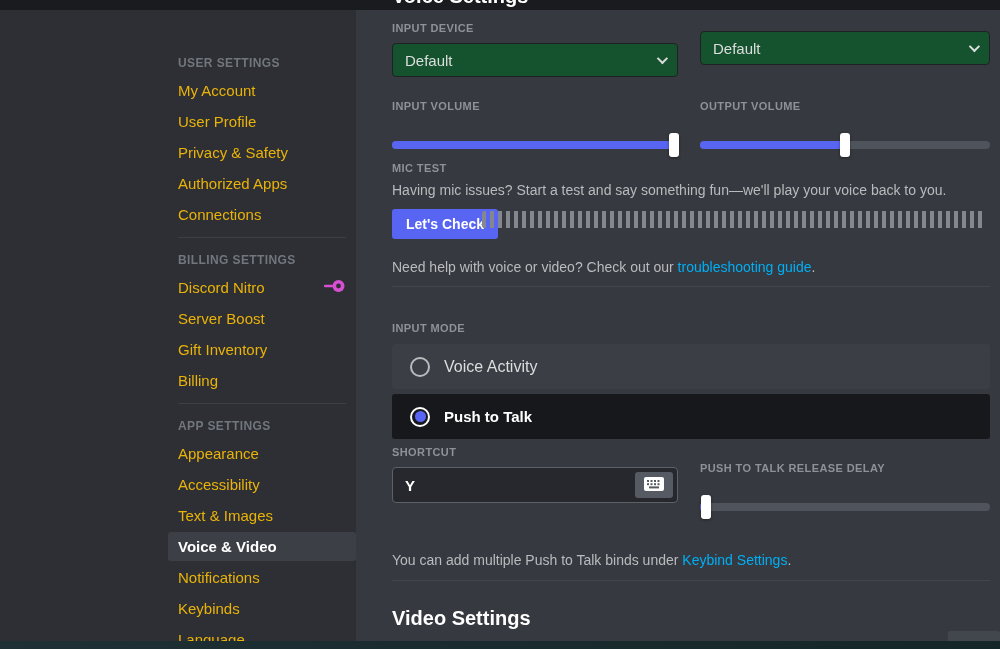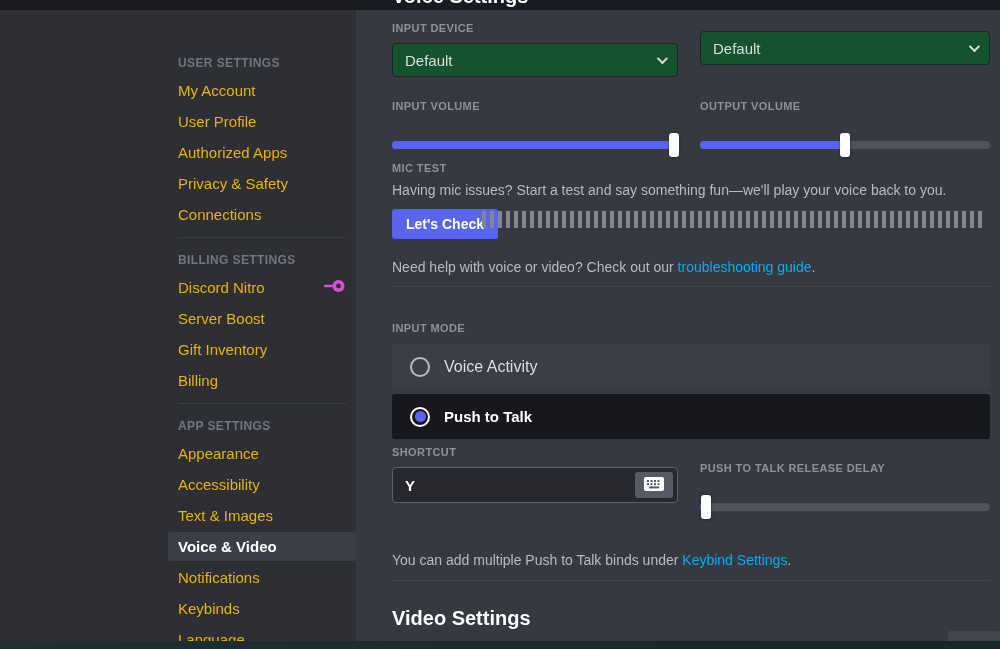--- a/index.html
+++ b/index.html
@@ -79,24 +79,24 @@
   <div class="left-pane">
     <nav class="sidebar">
       <div class="nav-header">USER SETTINGS</div>
       <div class="nav-item">
           <span>My Account</span>
         </div>
       <div class="nav-item">
           <span>User Profile</span>
         </div>
       <div class="nav-item">
+          <span>Privacy &amp; Safety</span>
+        </div>
+      <div class="nav-item">
           <span>Authorized Apps</span>
-        </div>
-      <div class="nav-item">
-          <span>Privacy &amp; Safety</span>
         </div>
       <div class="nav-item">
           <span>Connections</span>
         </div>
       <div class="nav-divider"></div>
 
       <div class="nav-header">BILLING SETTINGS</div>
       <div class="nav-item">
         <span>Discord Nitro</span>
         <span>

